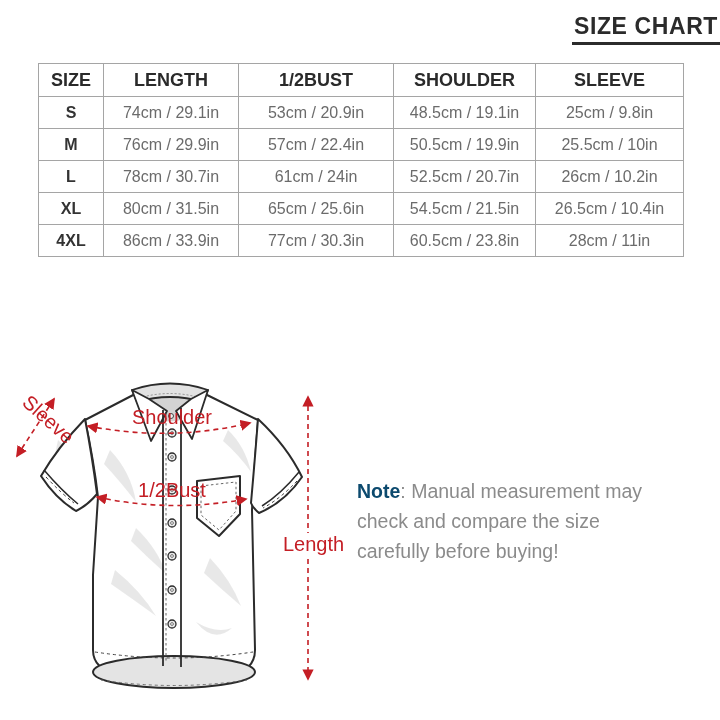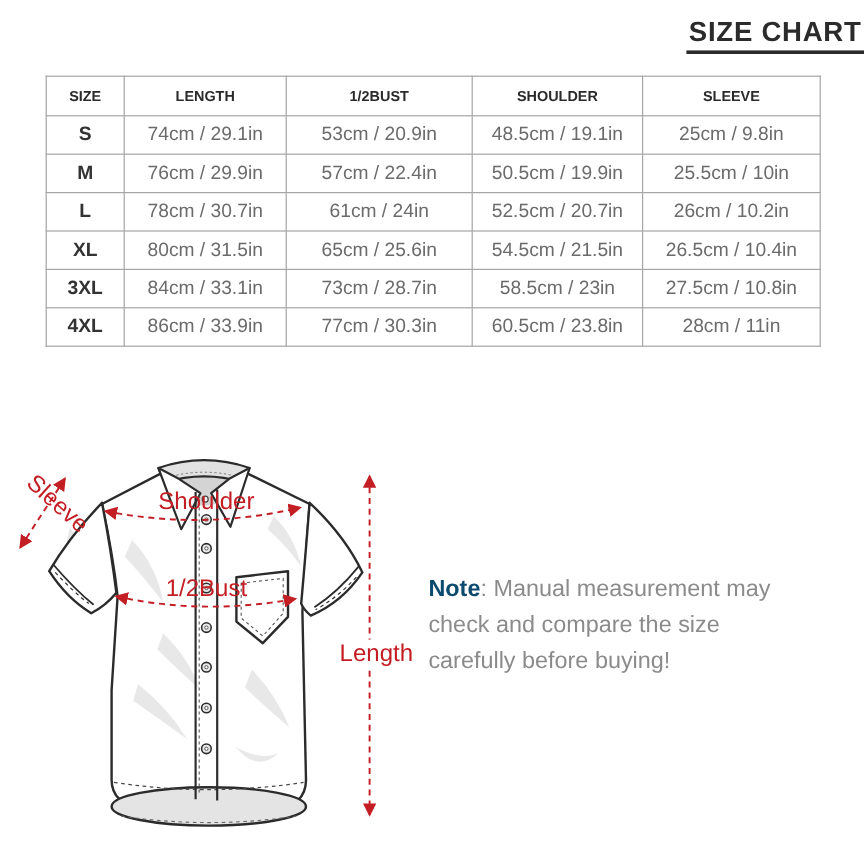--- a/index.html
+++ b/index.html
@@ -16,21 +16,21 @@
   }
   
   table.size-chart{
     position:absolute;left:38px;top:63px;width:645px;
     border-collapse:collapse;table-layout:fixed;
   }
   .size-chart th,.size-chart td{
     border:1px solid #a5a5a5;text-align:center;vertical-align:middle;padding:0;
     white-space:nowrap;
   }
-  .size-chart th{height:32px;font-size:12px;font-weight:bold;color:#2a2a2a}
+  .size-chart th{height:32px;font-size:18px;font-weight:bold;color:#2a2a2a}
   .size-chart td{height:31px;font-size:16px;color:#6b6b6b}
   .size-chart td.size{font-weight:bold;color:#333333}
   
   svg.shirt{position:absolute;left:0;top:360px}
   .red-label{font-family:"Liberation Sans",sans-serif;font-size:20px;fill:#c41e25}
   
   .note{position:absolute;left:357px;top:476px;width:340px;
         font-size:19.5px;line-height:30px;color:#8b8b8b}
   .note b{color:#0c4a6e;font-weight:bold}
 </style>
@@ -79,27 +79,20 @@
       <td>61cm / 24in</td>
       <td>52.5cm / 20.7in</td>
       <td>26cm / 10.2in</td>
     </tr>
     <tr>
       <td class="size">XL</td>
       <td>80cm / 31.5in</td>
       <td>65cm / 25.6in</td>
       <td>54.5cm / 21.5in</td>
       <td>26.5cm / 10.4in</td>
-    </tr>
-    <tr>
-      <td class="size">3XL</td>
-      <td>84cm / 33.1in</td>
-      <td>73cm / 28.7in</td>
-      <td>58.5cm / 23in</td>
-      <td>27.5cm / 10.8in</td>
     </tr>
     <tr>
       <td class="size">4XL</td>
       <td>86cm / 33.9in</td>
       <td>77cm / 30.3in</td>
       <td>60.5cm / 23.8in</td>
       <td>28cm / 11in</td>
     </tr>
   </tbody>
 </table>

